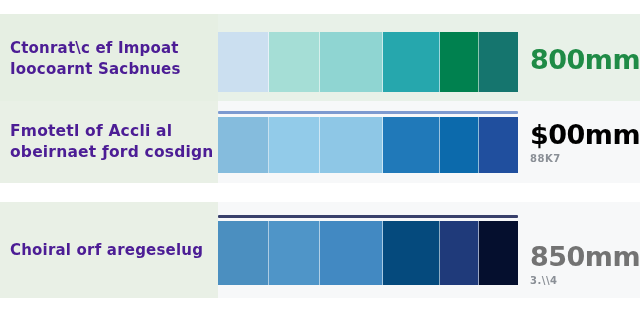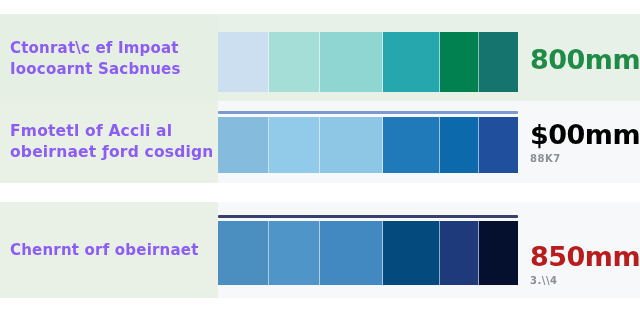--- a/index.html
+++ b/index.html
@@ -43,21 +43,21 @@
     z-index:3;
     width:218px;
     flex:0 0 218px;
     display:flex;
     flex-direction:column;
     justify-content:center;
     padding:0 6px 0 10px;
     box-sizing:border-box;
   }
   .label-line{
-    color:#8b5cf6;
+    color:#4c1d95;
     font-weight:700;
     font-size:15.5px;
     line-height:21px;
     letter-spacing:.2px;
     white-space:nowrap;
     overflow:hidden;
     filter:blur(.35px);
     font-family:"DejaVu Sans", sans-serif;
   }
   .row.r0 .label-line{ font-size:15px; }
@@ -188,37 +188,37 @@
 
       </div>
       <div class="value-sub">88K7</div>
     </div>
   </div>
 
   <div class="row r2">
     <div class="rowbg-right"></div>
 
     <div class="label-panel">
-      <div class="label-line">Chenrnt orf obeirnaet</div>
+      <div class="label-line">Choiral orf aregeselug</div>
     </div>
 
     <div class="band-wrap">
       <div class="band-rule" style="background: rgb(57, 64, 107);"></div>
       <div class="band">
         <div class="sw" style="flex: 0 0 17%; background: rgb(75, 143, 192);"></div>
         <div class="sw" style="flex: 0 0 17%; background: rgb(79, 149, 200);"></div>
         <div class="sw" style="flex: 0 0 21%; background: rgb(66, 137, 194);"></div>
         <div class="sw" style="flex: 0 0 19%; background: rgb(5, 74, 125);"></div>
         <div class="sw" style="flex: 0 0 13%; background: rgb(31, 58, 122);"></div>
         <div class="sw" style="flex: 1 1 auto; background: rgb(5, 15, 46);"></div>
       </div>
     </div>
 
     <div class="value-panel">
       <div class="value-row">
-        <span class="value-text" style="color: #b91c1c; margin-top: 28px;">850mm</span>
+        <span class="value-text" style="color: #737373; margin-top: 28px;">850mm</span>
 
       </div>
       <div class="value-sub">3.\\4</div>
     </div>
   </div>
 
 </div>
 
 </body></html>

